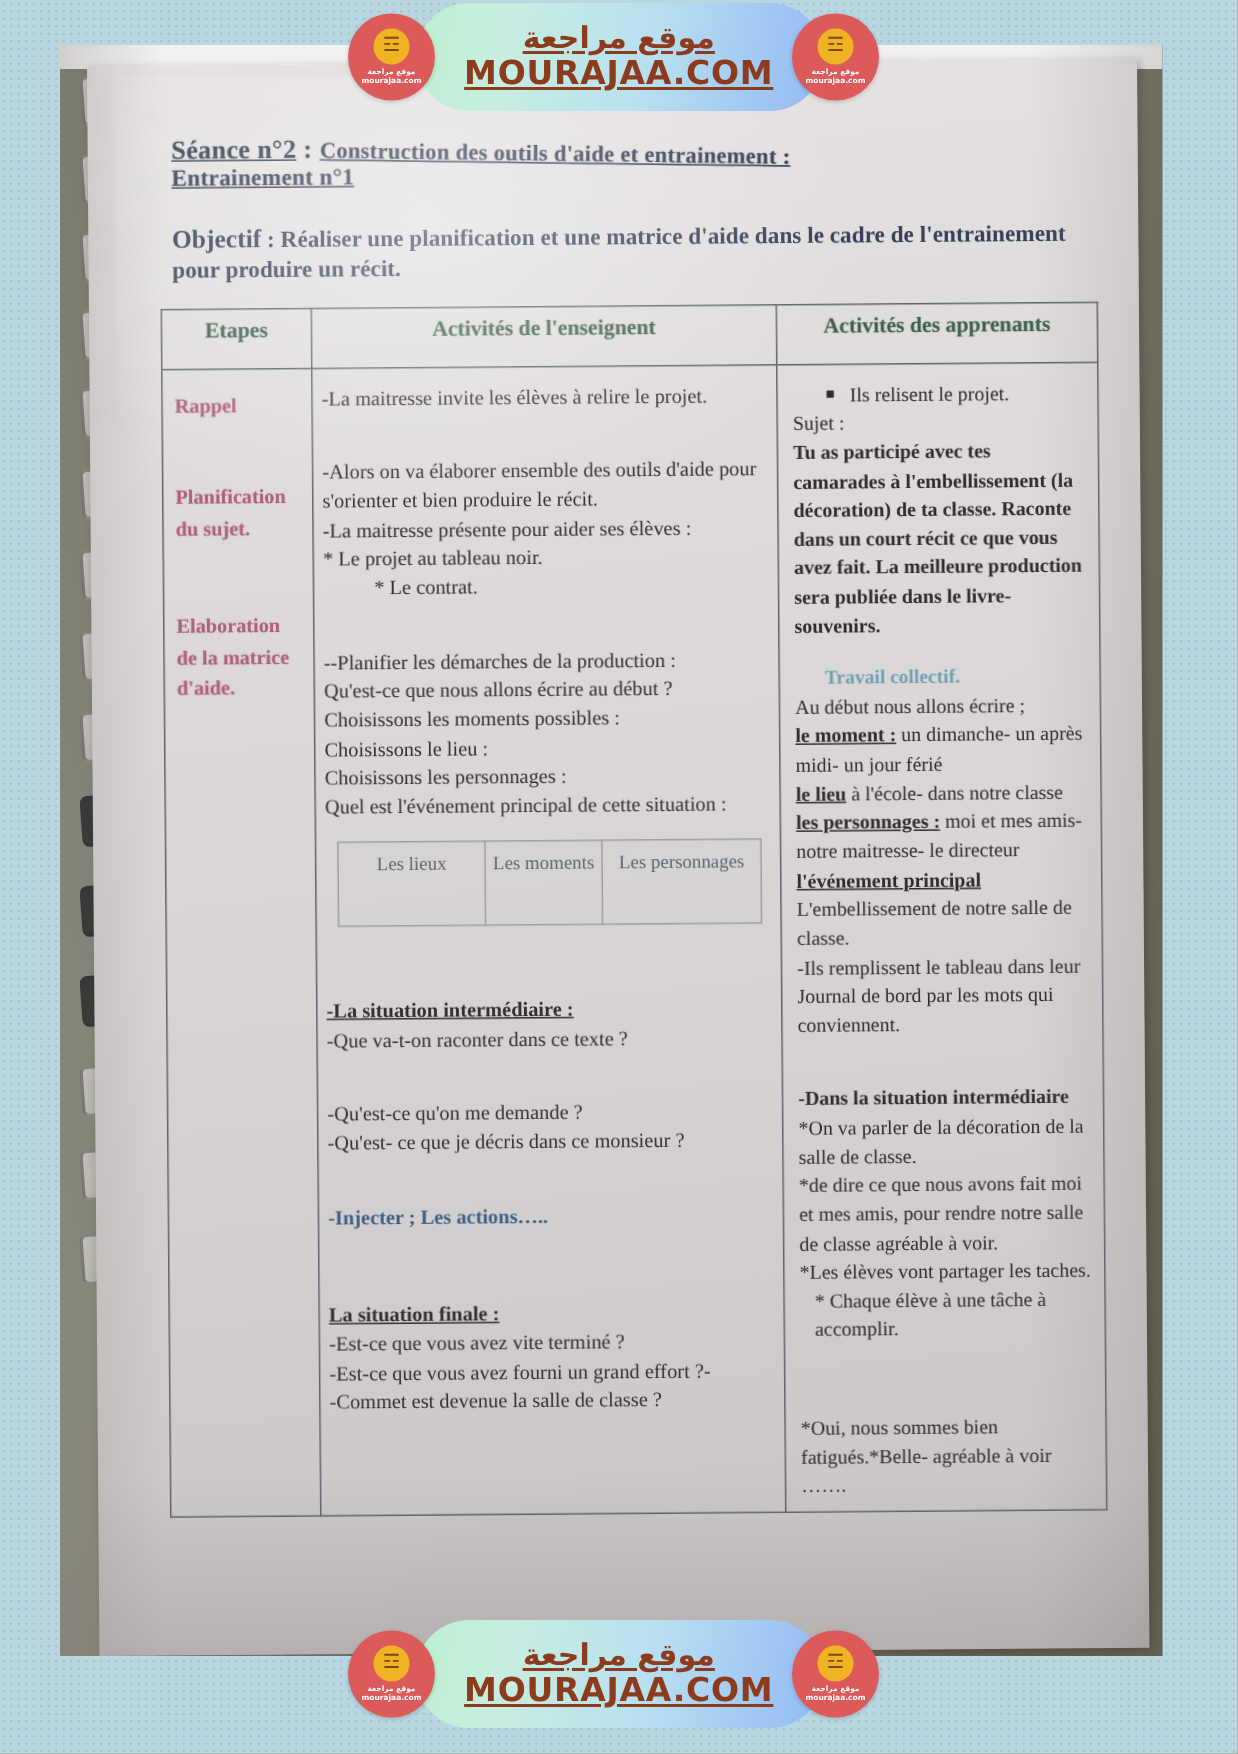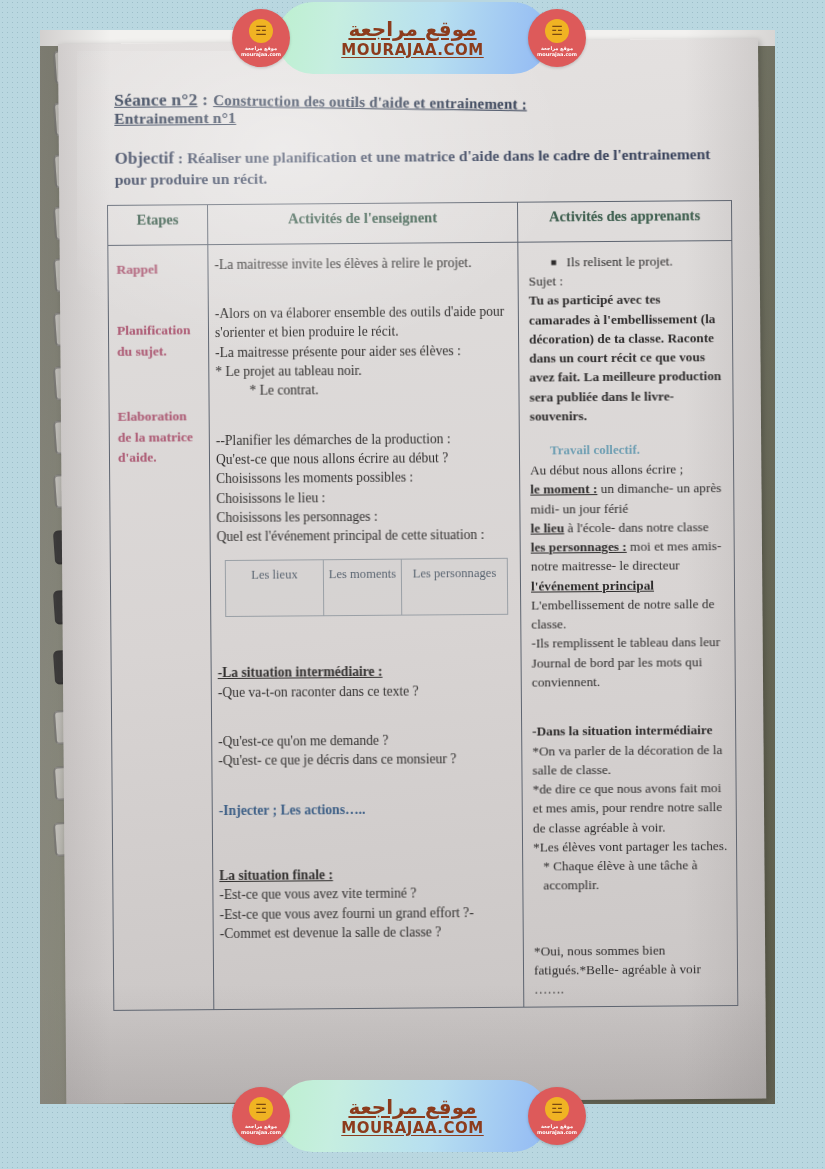--- a/index.html
+++ b/index.html
@@ -229,21 +229,21 @@
     font-weight: bold;
     color: #8c3b1c;
     text-decoration: underline;
     text-underline-offset: 2px;
     direction: rtl;
     font-family: "DejaVu Sans", sans-serif;
     line-height: 1.1;
     text-align: center;
   }
   .wm-url {
-    font-size: 15px;
+    font-size: 22px;
     font-weight: bold;
     color: #8c3b1c;
     letter-spacing: .5px;
     text-decoration: underline;
     text-underline-offset: 2px;
     font-family: "DejaVu Sans", sans-serif;
   }
   .wm-badge {
     position: absolute;
     width: 58px; height: 58px;

